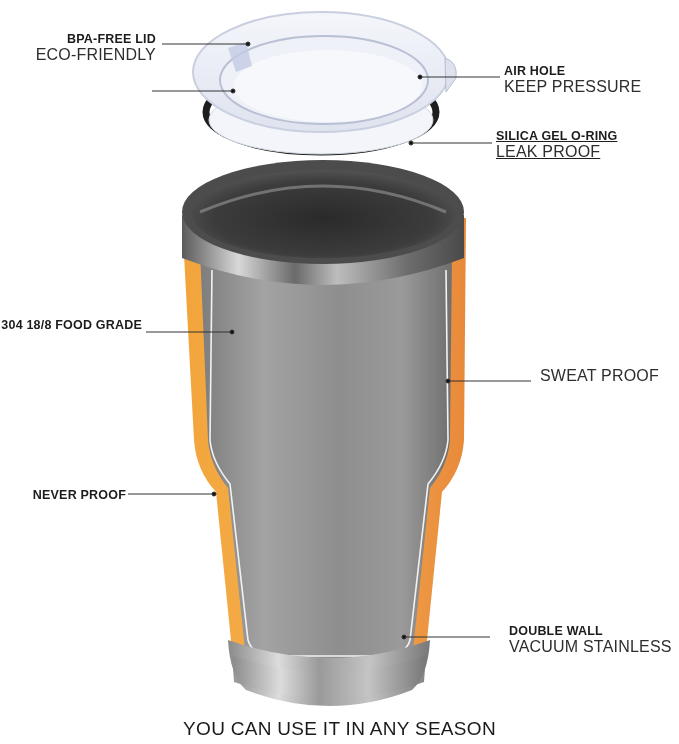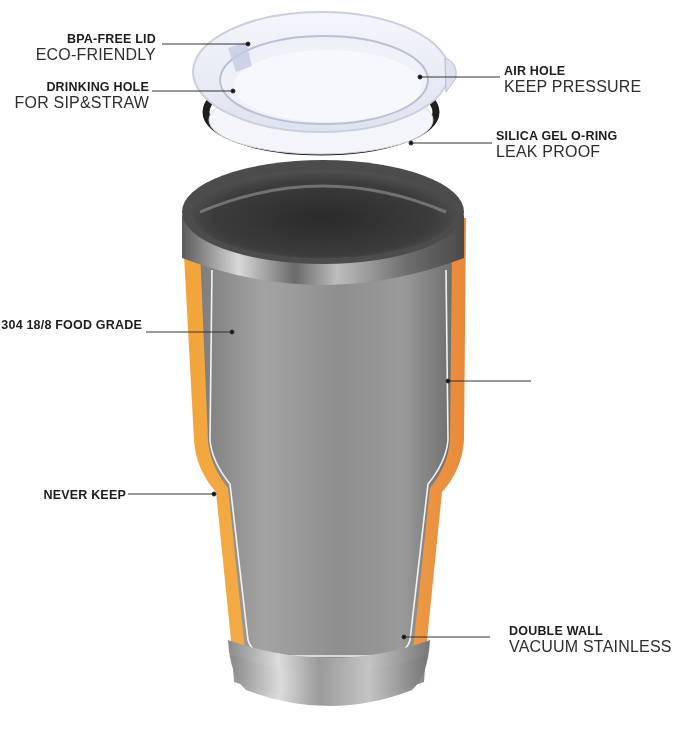--- a/index.html
+++ b/index.html
@@ -110,44 +110,42 @@
       <line x1="404" y1="637" x2="490" y2="637"></line>
         <circle cx="404" cy="637" r="2"></circle>
     </g>
   </svg>
 
   <div class="label right-align" style="right:523px; top:32px;">
     <span class="title">BPA-FREE LID</span>
     <span class="sub">ECO-FRIENDLY</span>
   </div>
 
-  <div class="label right-align" style="right:530px; top:80px;">
-    <span class="title">DRINKING HOLE</span>
-    <span class="sub">FOR SIP&amp;STRAW</span>
-  </div>
 
   <div class="label" style="left:504px; top:64px;">
     <span class="title">AIR HOLE</span>
     <span class="sub">KEEP PRESSURE</span>
   </div>
 
-  <div class="label" style="left:496px; top:129px;">
+  <div class="label" style="left:496px; top:129px;text-decoration:underline;">
     <span class="title">SILICA GEL O-RING</span>
     <span class="sub">LEAK PROOF</span>
   </div>
 
   <div class="label right-align" style="right:537px; top:318px;margin-left:24px;">
     <span class="title">304 18/8 FOOD GRADE</span>
   </div>
 
   <div class="label" style="left:540px; top:368px;">
+    <span class="sub">SWEAT PROOF</span>
   </div>
 
   <div class="label right-align" style="right:553px; top:488px;">
-    <span class="title">NEVER KEEP</span>
+    <span class="title">NEVER PROOF</span>
   </div>
 
   <div class="label" style="left:497px; top:624px;margin-left:12px;">
     <span class="title">DOUBLE WALL</span>
     <span class="sub">VACUUM STAINLESS</span>
   </div>
 
+  <div class="caption">YOU CAN USE IT IN ANY SEASON</div>
 </div>
 
 </body></html>

